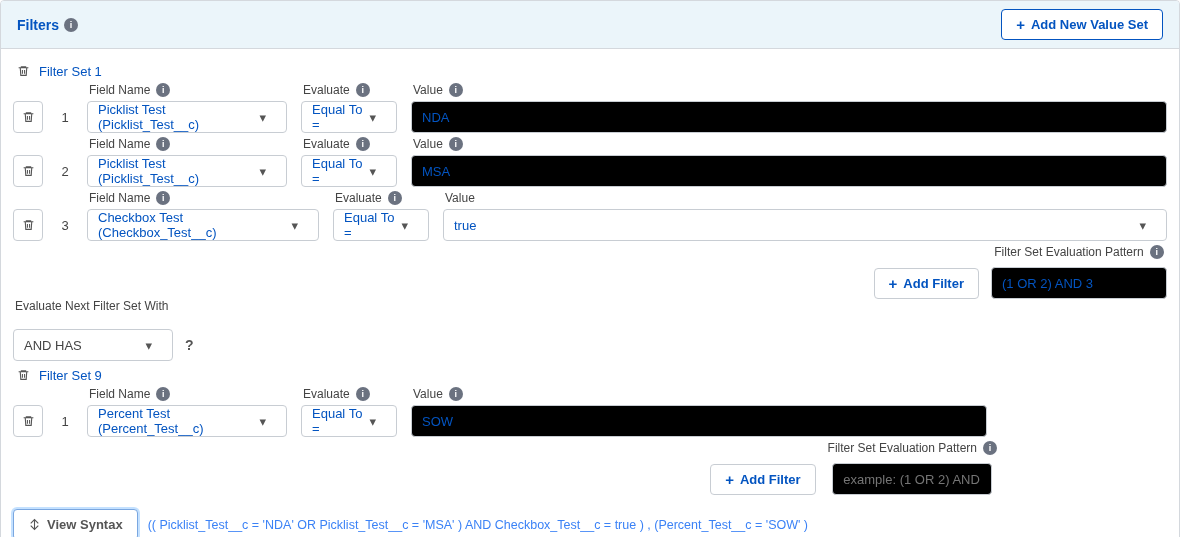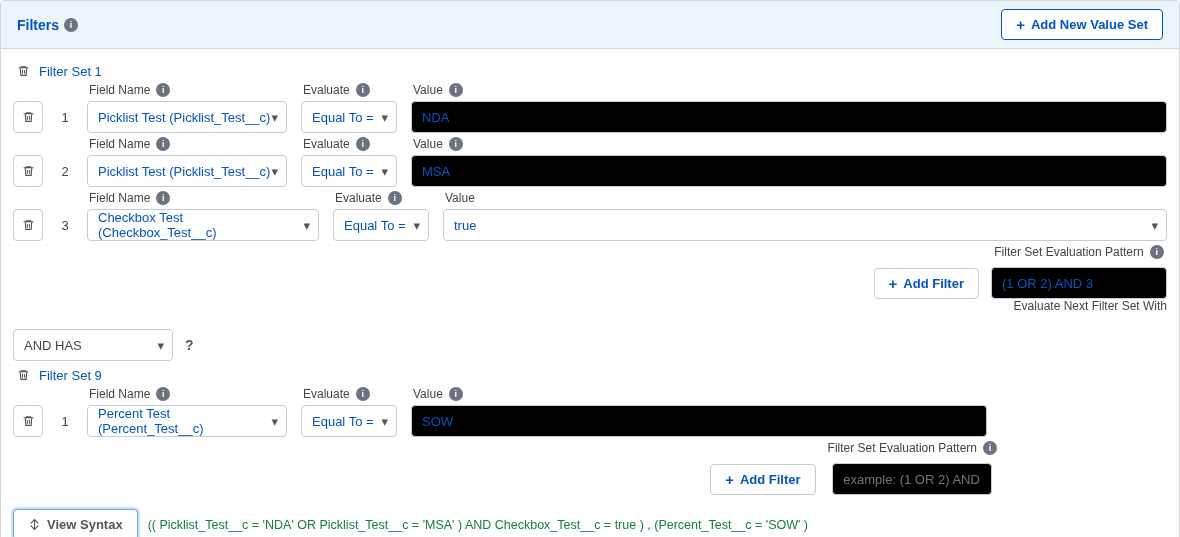--- a/index.html
+++ b/index.html
@@ -12,33 +12,33 @@
   .btn-white { border: 1px solid #0354c0; }
   .plus-icon { font-weight: 700; font-size: 15px; line-height: 1; }
   .body { padding: 10px 12px 14px 12px; }
   .set-header { display: flex; align-items: center; gap: 8px; color: #0354c0; font-weight: 400; margin: 4px 0 4px 2px; font-size:13px; }
   .trash { width: 16px; height: 16px; display: inline-flex; align-items: center; justify-content: center; color: #555; }
   .labels-row { display: flex; gap: 14px; padding-left: 76px; margin-top: 2px; }
   .label { color: #444; font-size: 12px; display: flex; align-items: center; gap: 6px; margin-bottom: 4px; }
   .row { display: flex; align-items: center; gap: 14px; margin-bottom: 4px; }
   .trash-box { width: 30px; height: 32px; border: 1px solid #c8cdd3; border-radius: 4px; display: flex; align-items: center; justify-content: center; cursor: pointer; }
   .row-num { width: 16px; text-align: center; color: #444; font-size:13px; }
-  .select { border: 1px solid #c8cdd3; border-radius: 4px; height: 32px; display: flex; align-items: center; justify-content: space-between; padding: 0 8px 0 10px; color: #0354c0; background: #fff; cursor: pointer; font-size:13px; }
+  .select { border: 1px solid #c8cdd3; border-radius: 4px; height: 32px; display: flex; align-items: center; justify-content: space-between; padding: 0 20px 0 10px; color: #0354c0; background: #fff; cursor: pointer; font-size:13px; }
   .select .chev { color: #555; }
   .input { border: 1px solid #c8cdd3; border-radius: 4px; height: 32px; padding: 0 10px; color: #0354c0; background: #000000; font-size:13px; }
   .input-flex { flex: 1; }
   .chev { display:inline-block; }
   .bottom-row { display: flex; justify-content: flex-end; align-items: flex-end; gap: 12px; margin-top: 4px; }
   .pattern-col { display: flex; flex-direction: column; align-items: center; gap: 4px; }
   .eval-next { display: flex; align-items: center; gap: 12px; margin-top: 16px; margin-bottom: 6px; }
-  .eval-label { font-size: 12px; color: #444; margin-bottom: 4px; margin-left: 2px; text-align: right; }
+  .eval-label { font-size: 12px; color: #444; margin-bottom: 4px; margin-left: 2px; }
   .question { color: #555; font-weight: 700; font-size: 14px; }
   .syntax-row { display: flex; align-items: center; gap: 10px; margin-top: 14px; }
   .btn-focus { border: 1px solid #7aa7e0; box-shadow: 0 0 0 2px rgba(21,137,255,.25); color:#555; }
-  .syntax-text { color: #15803d; font-size: 12.5px; }
+  .syntax-text { color: #3b82f6; font-size: 12.5px; }
   svg { display: block; }
 </style>
 </head>
 <body>
 
 <div class="container">
   <div class="header">
     <div class="header-title">
       <span>Filters</span>
       <span class="info-icon">i</span>

